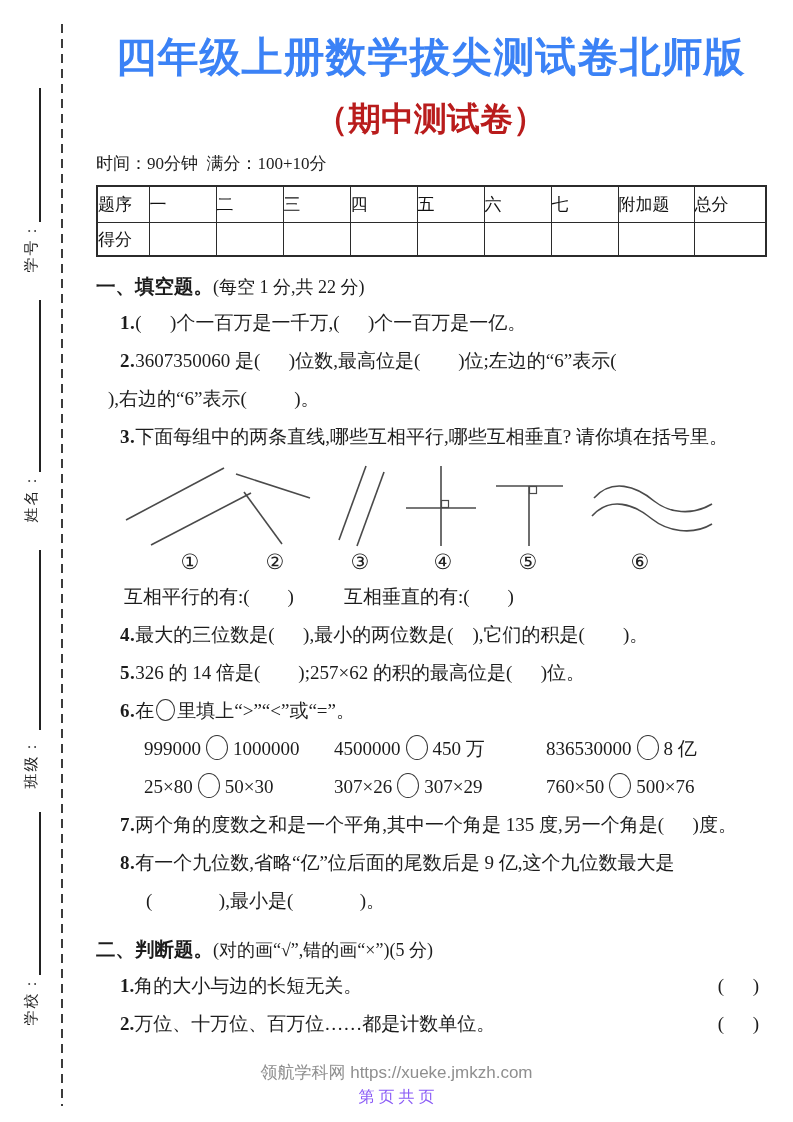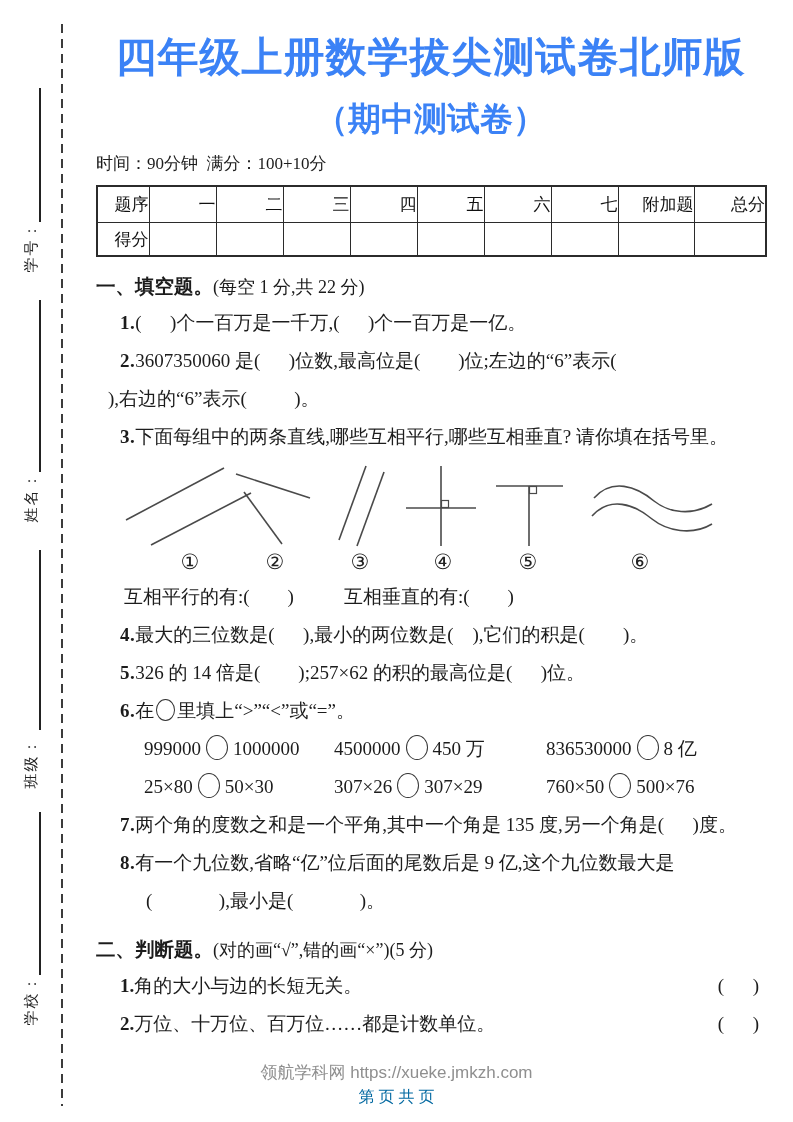--- a/index.html
+++ b/index.html
@@ -20,27 +20,27 @@
     font-size:15px;letter-spacing:2px;color:#222;white-space:nowrap;text-align:center;
   }
   
   .content{position:absolute;left:96px;top:0;width:669px;}
   h1.title{
     margin:30px 0 0 0;text-align:center;font-size:41px;font-weight:900;
     font-family:"Liberation Sans","DejaVu Sans",sans-serif;letter-spacing:1px;color:#3b82f6;
   }
   h2.subtitle{
     margin:12px 0 0 0;text-align:center;font-size:33px;font-weight:900;
-    font-family:"Liberation Sans","DejaVu Sans",sans-serif;color:#3b82f6;
+    font-family:"Liberation Sans","DejaVu Sans",sans-serif;color:#b91c1c;
   }
   .exam-info{margin-top:10px;text-align:left;font-size:17px;padding-right:2px;white-space:pre-wrap;}
   
   table.score{border-collapse:collapse;table-layout:fixed;width:669px;margin-top:10px;}
   table.score td{
-    border:1.5px solid #2b2b2b;text-align:right;font-size:17px;color:#111;
+    border:1.5px solid #2b2b2b;text-align:left;font-size:17px;color:#111;
     height:35px;padding:0;overflow:hidden;
   }
   table.score tr.r2 td{height:32px;}
   table.score{border:2px solid #2b2b2b;}
   
   .sec{margin-top:13px;font-size:19px;line-height:34px;white-space:pre-wrap;}
   .sec b{font-size:19.5px;}
   .sec .note{font-size:18px;}
   .q{font-size:19px;line-height:38px;margin:0;padding-left:24px;white-space:pre-wrap;}
   .q.cont{padding-left:12px;}
@@ -61,21 +61,21 @@
   .cmp-circle.small{width:17px;height:20px;vertical-align:-4px;margin:0 2px;}
   .cmp-row{display:flex;font-size:19px;line-height:38px;padding-left:48px;white-space:pre-wrap;}
   .cmp-row .c1{width:190px;}
   .cmp-row .c2{width:212px;}
   .cmp-row .c3{flex:1;}
   
   .judge{display:flex;justify-content:space-between;font-size:19px;line-height:38px;padding-left:24px;padding-right:6px;white-space:pre-wrap;font-family:Liberation Serif, serif;}
   
   .footer{position:absolute;left:0;bottom:14px;width:793px;text-align:center;}
   .footer .site{font-size:17px;color:#8f8f8f;font-family:"Liberation Sans","DejaVu Sans",sans-serif;}
-  .footer .pagenum{margin-top:3px;font-size:16px;color:#0369a1;white-space:pre-wrap;}
+  .footer .pagenum{margin-top:3px;font-size:16px;color:#8b5cf6;white-space:pre-wrap;}
 </style>
 </head>
 <body>
 
 <div class="page">
 
   <div class="seal-dash"></div>
   <div class="write-seg" style="top:88px;height:134px;"></div>
   <div class="write-seg" style="top:300px;height:172px;"></div>
   <div class="write-seg" style="top:550px;height:180px;"></div>

